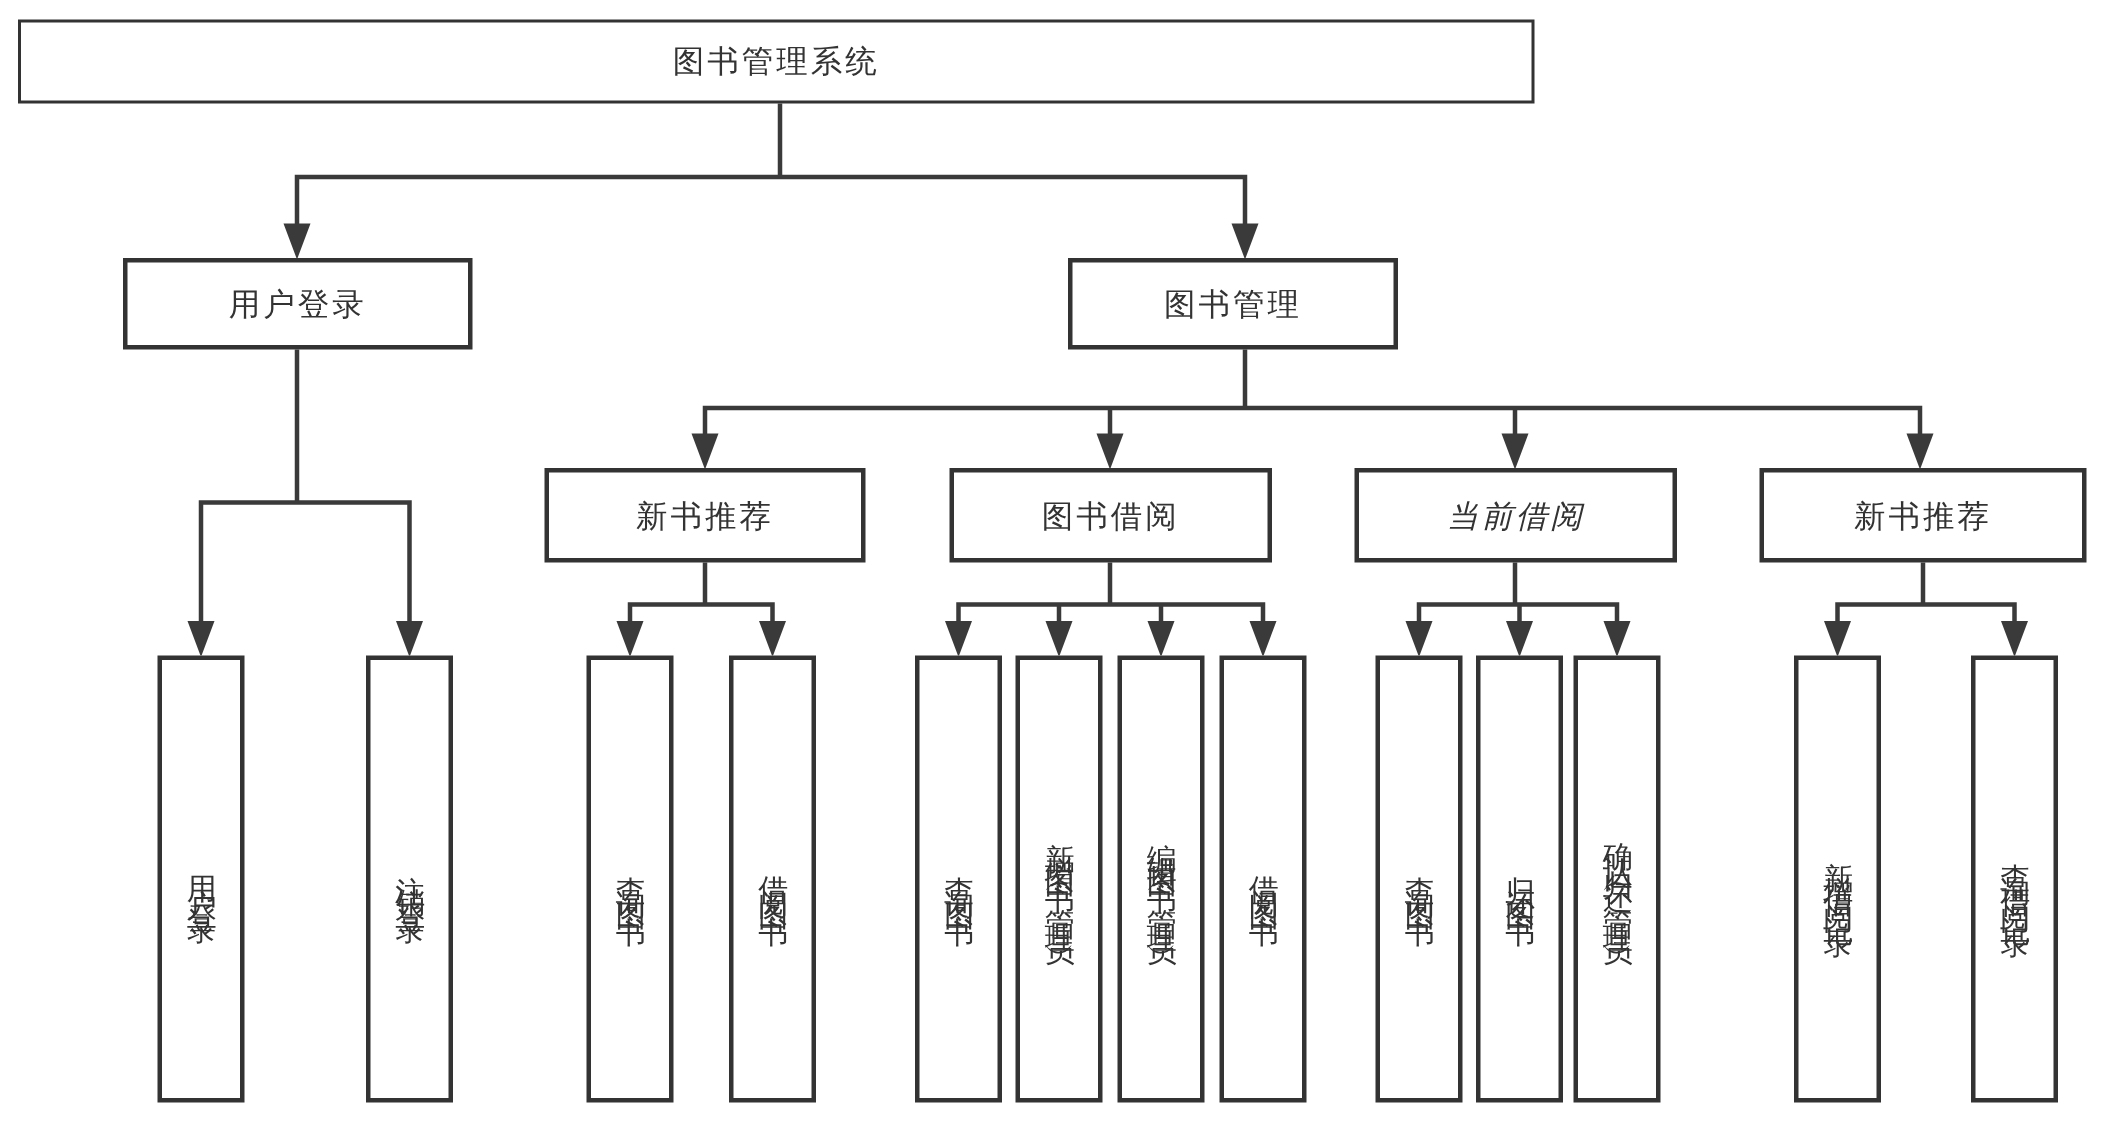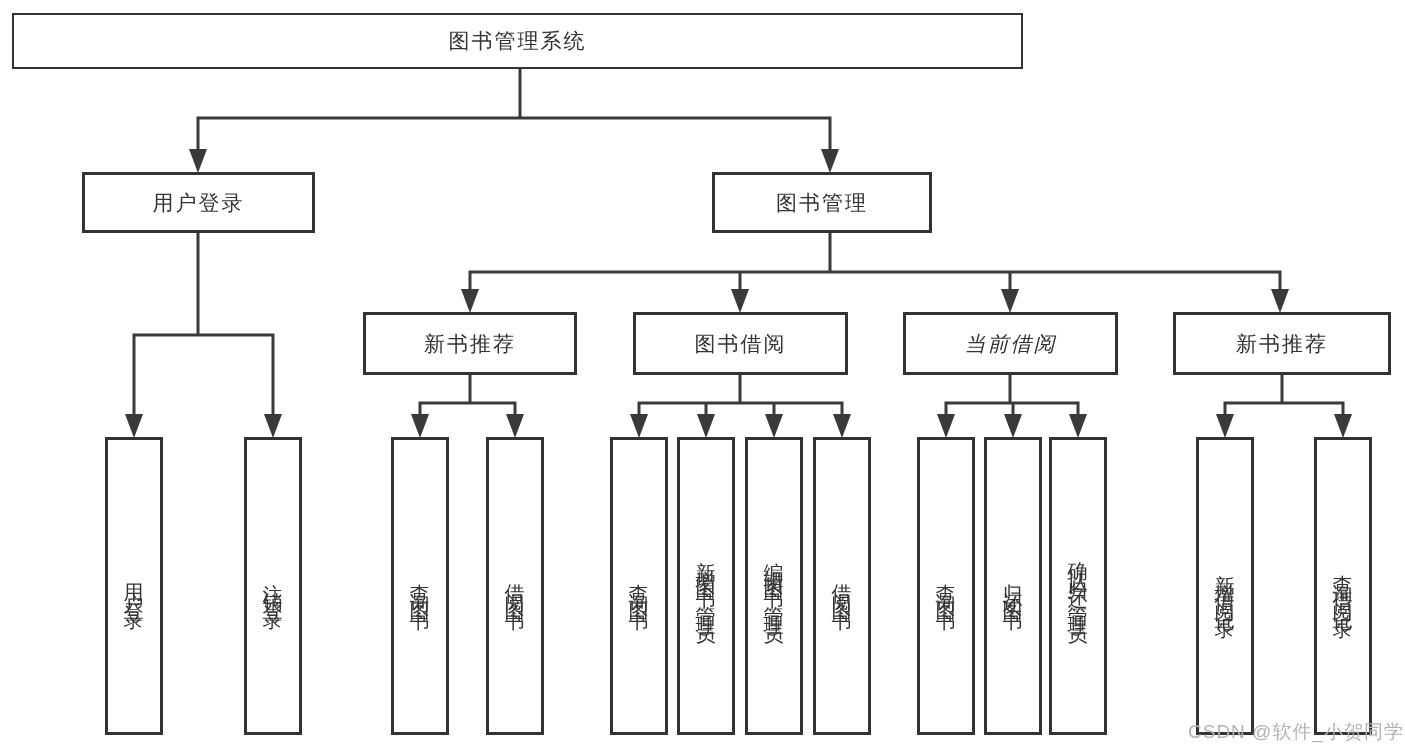--- a/index.html
+++ b/index.html
@@ -108,15 +108,14 @@
   <div class="box vbox" style="left:745px;">编辑图书（管理员）</div>
   <div class="box vbox" style="left:813px;">借阅图书</div>
 
   <div class="box vbox" style="left:917px;">查询图书</div>
   <div class="box vbox" style="left:984px;">归还图书</div>
   <div class="box vbox" style="left:1049px;">确认归还（管理员）</div>
 
   <div class="box vbox" style="left:1196px;">新增借阅记录</div>
   <div class="box vbox" style="left:1314px;">查询借阅记录</div>
 
-  <div class="watermark">CSDN @软件_小贺同学</div>
 
 </div>
 
 </body></html>

